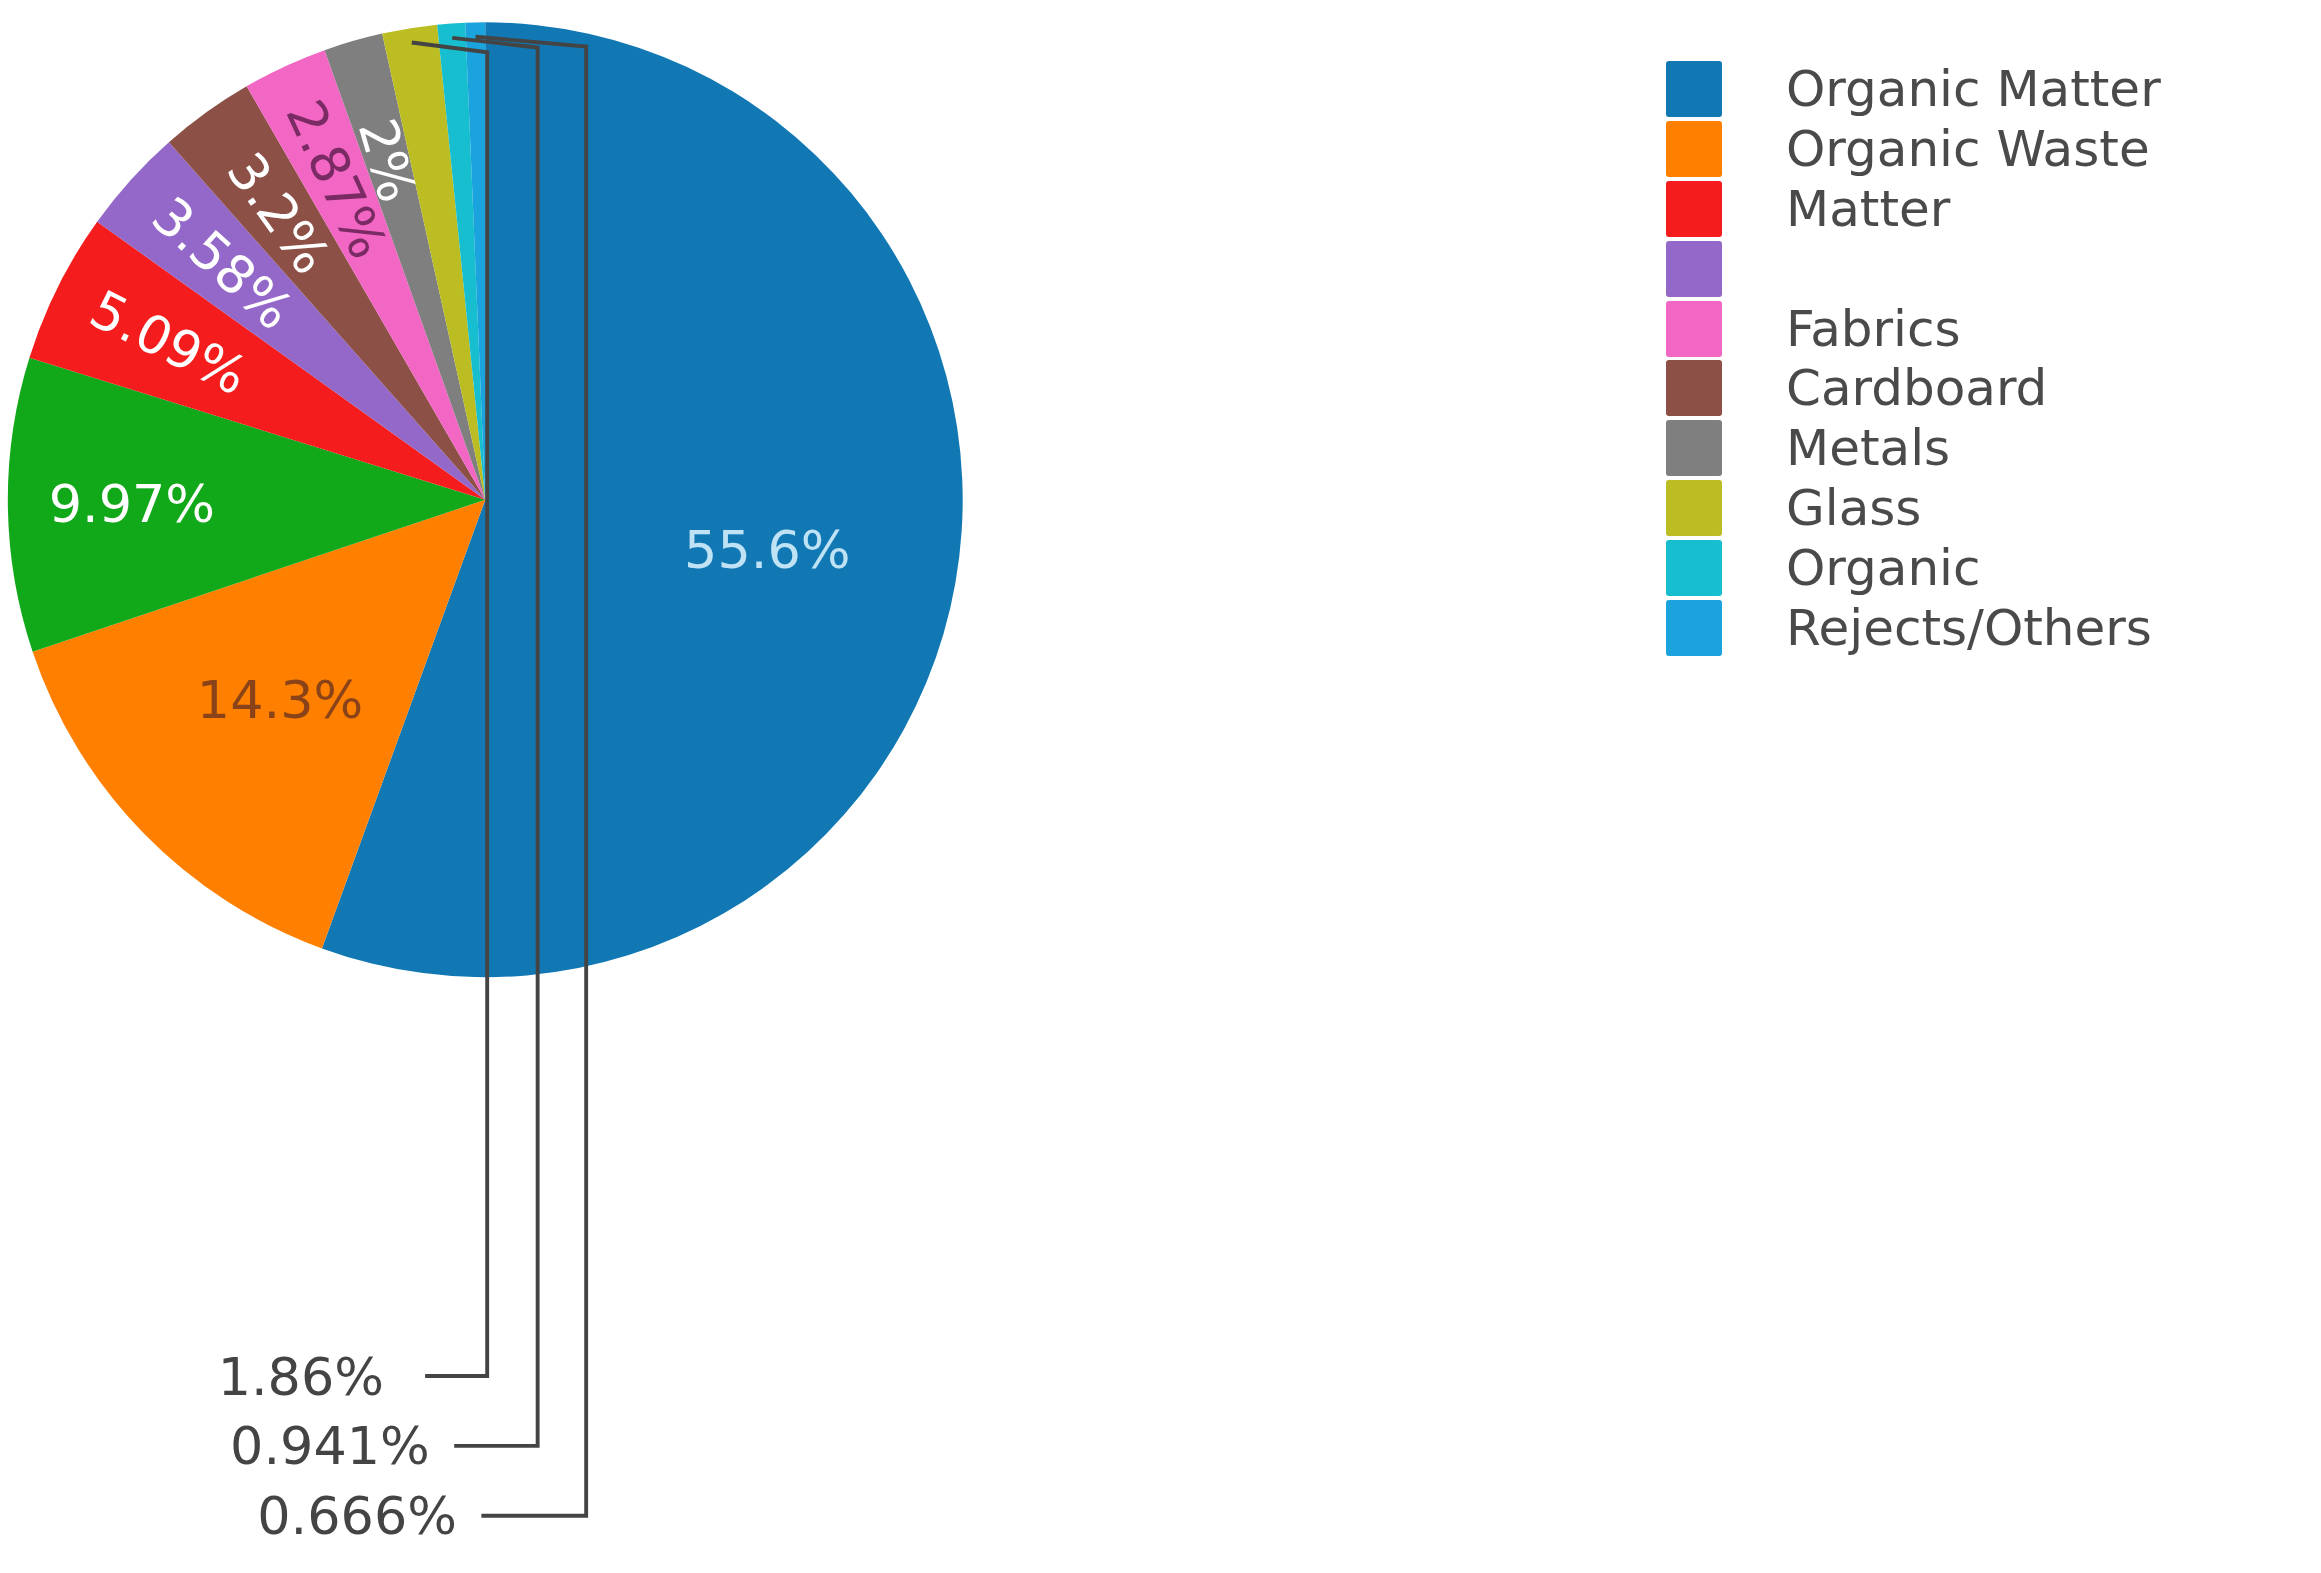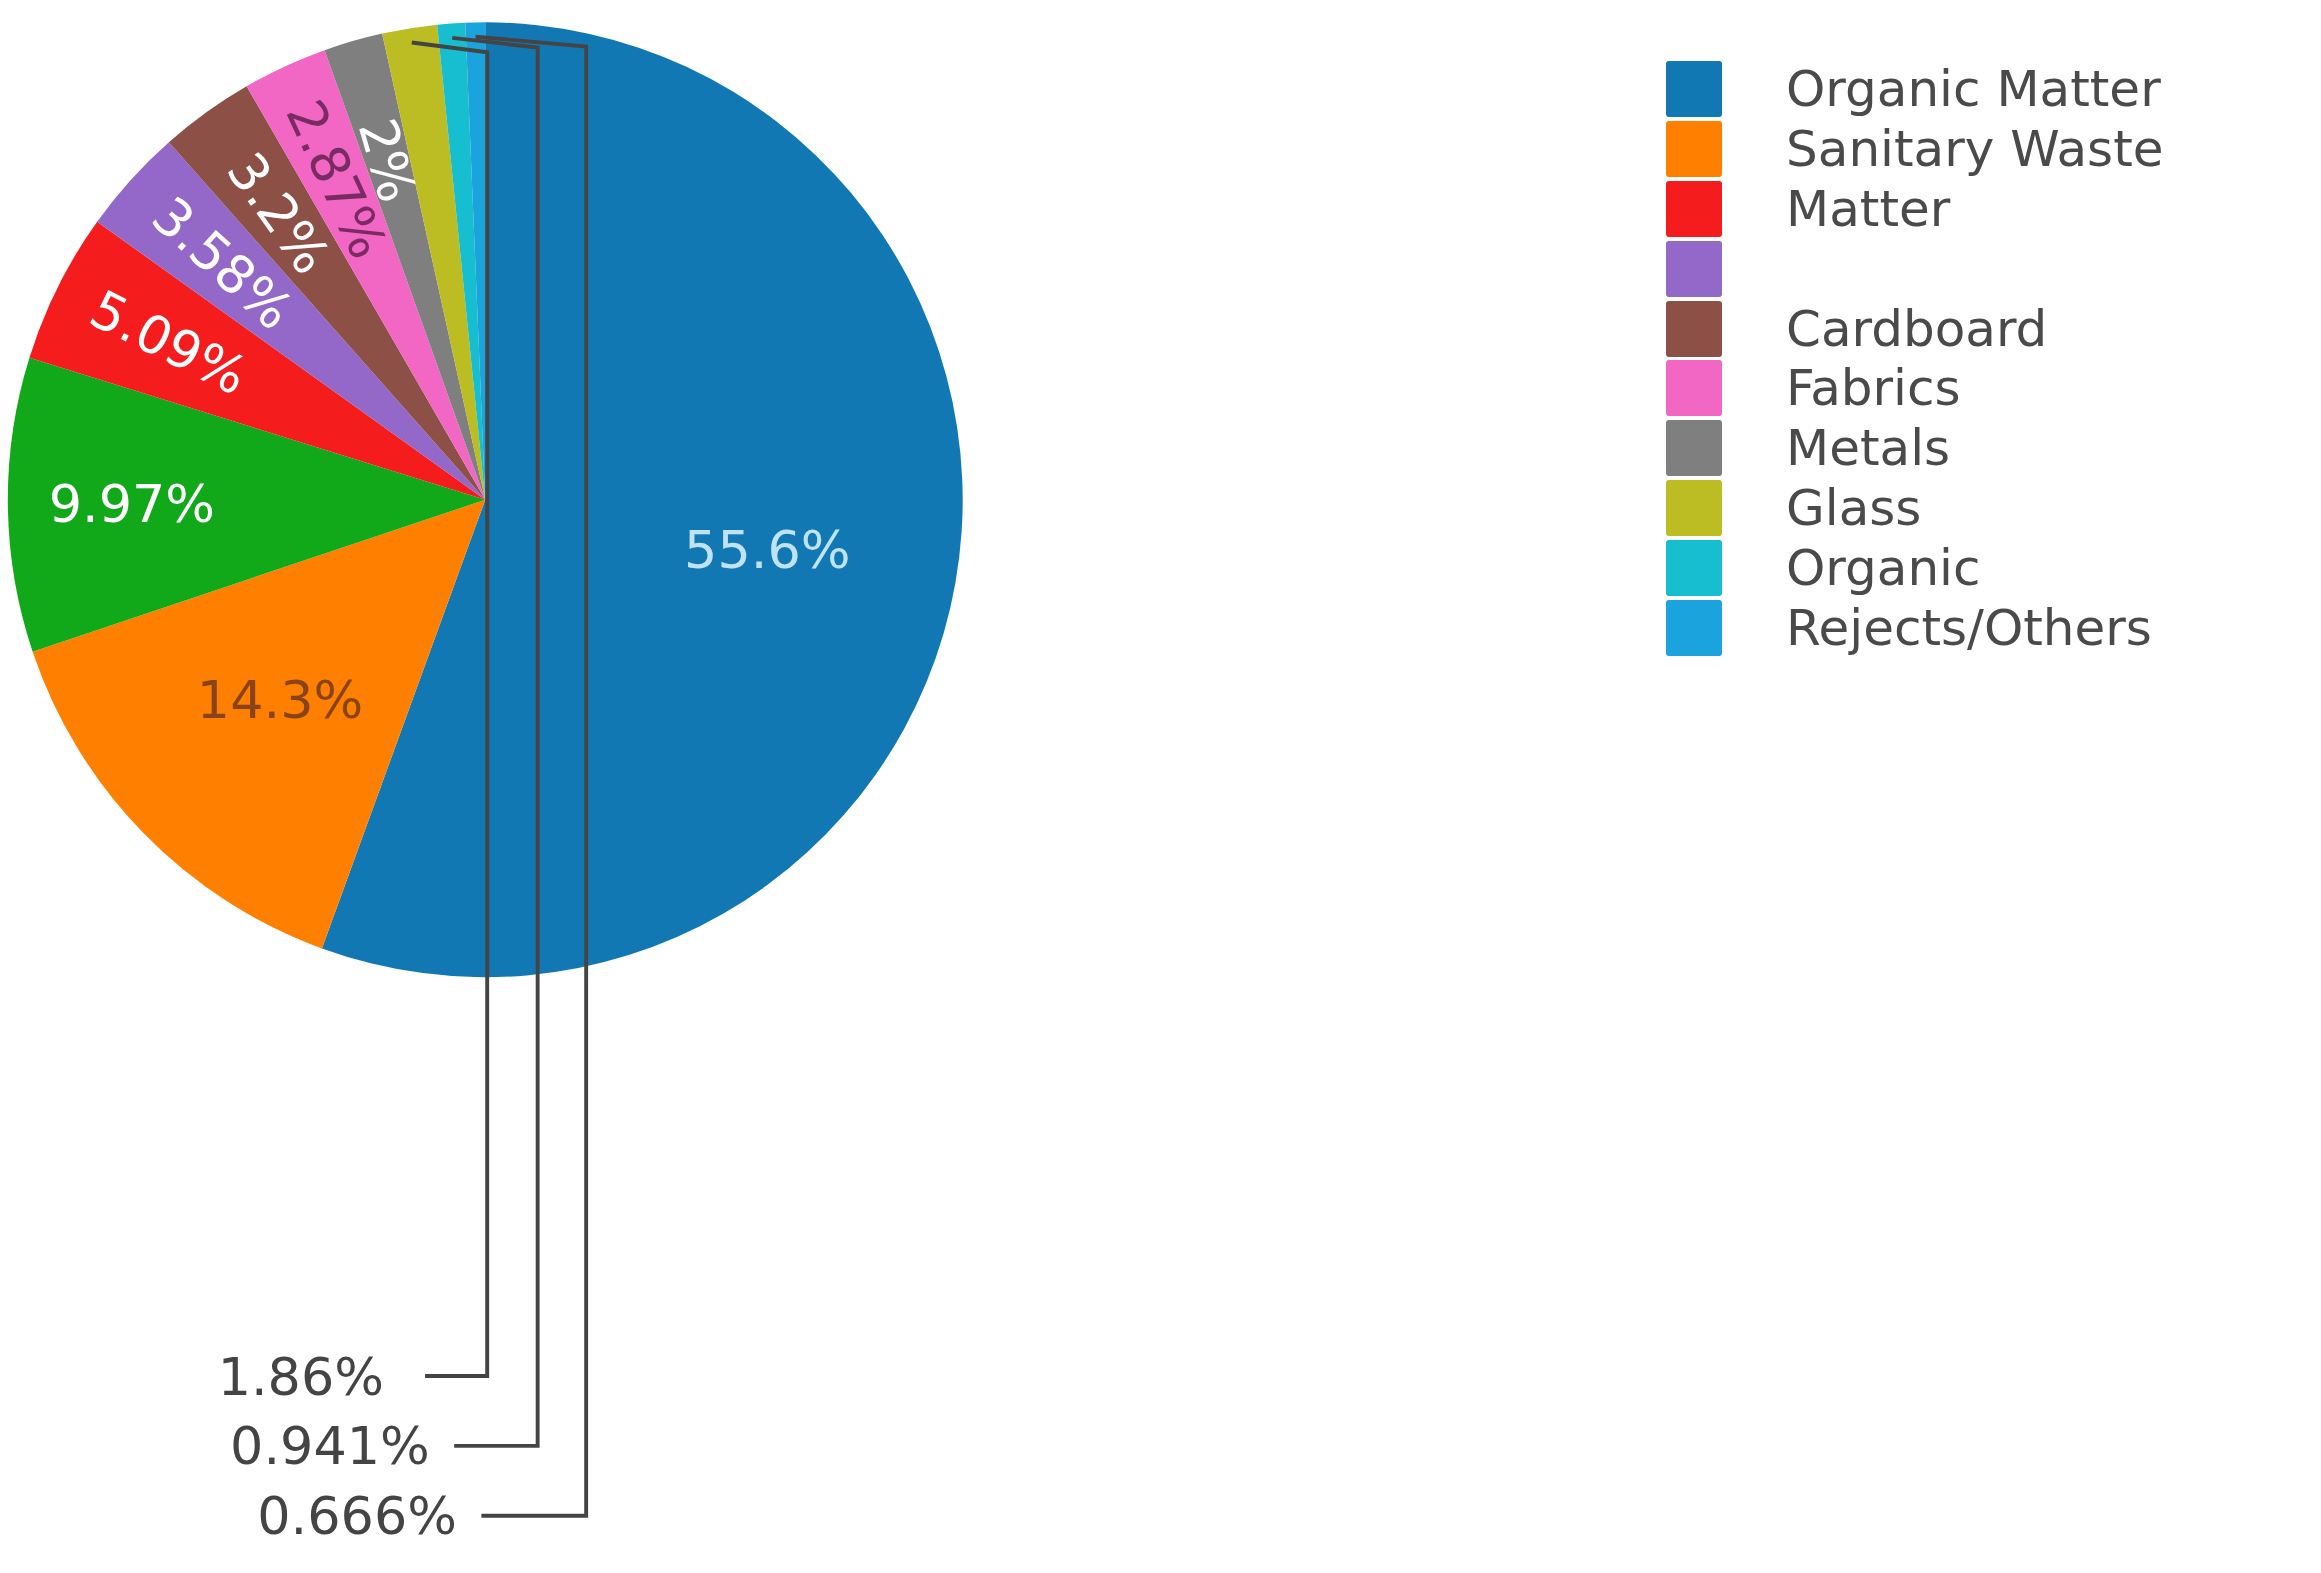--- a/index.html
+++ b/index.html
@@ -106,36 +106,36 @@
       </g>
   </svg>
 
   <div id="legend">
       <div class="legend-item">
         <span class="legend-swatch" style="background: rgb(18, 120, 180);"></span>
         <span class="legend-label">Organic Matter</span>
       </div>
       <div class="legend-item">
         <span class="legend-swatch" style="background: rgb(255, 128, 0);"></span>
-        <span class="legend-label">Sanitary Waste</span>
+        <span class="legend-label">Organic Waste</span>
       </div>
       <div class="legend-item">
         <span class="legend-swatch" style="background: rgb(244, 28, 28);"></span>
         <span class="legend-label">Matter</span>
       </div>
       <div class="legend-item">
         <span class="legend-swatch" style="background: rgb(147, 104, 201);"></span>
       </div>
       <div class="legend-item">
+        <span class="legend-swatch" style="background: rgb(242, 102, 196);"></span>
+        <span class="legend-label">Fabrics</span>
+      </div>
+      <div class="legend-item">
         <span class="legend-swatch" style="background: rgb(140, 80, 70);"></span>
         <span class="legend-label">Cardboard</span>
-      </div>
-      <div class="legend-item">
-        <span class="legend-swatch" style="background: rgb(242, 102, 196);"></span>
-        <span class="legend-label">Fabrics</span>
       </div>
       <div class="legend-item">
         <span class="legend-swatch" style="background: rgb(127, 127, 127);"></span>
         <span class="legend-label">Metals</span>
       </div>
       <div class="legend-item">
         <span class="legend-swatch" style="background: rgb(188, 189, 34);"></span>
         <span class="legend-label">Glass</span>
       </div>
       <div class="legend-item">

